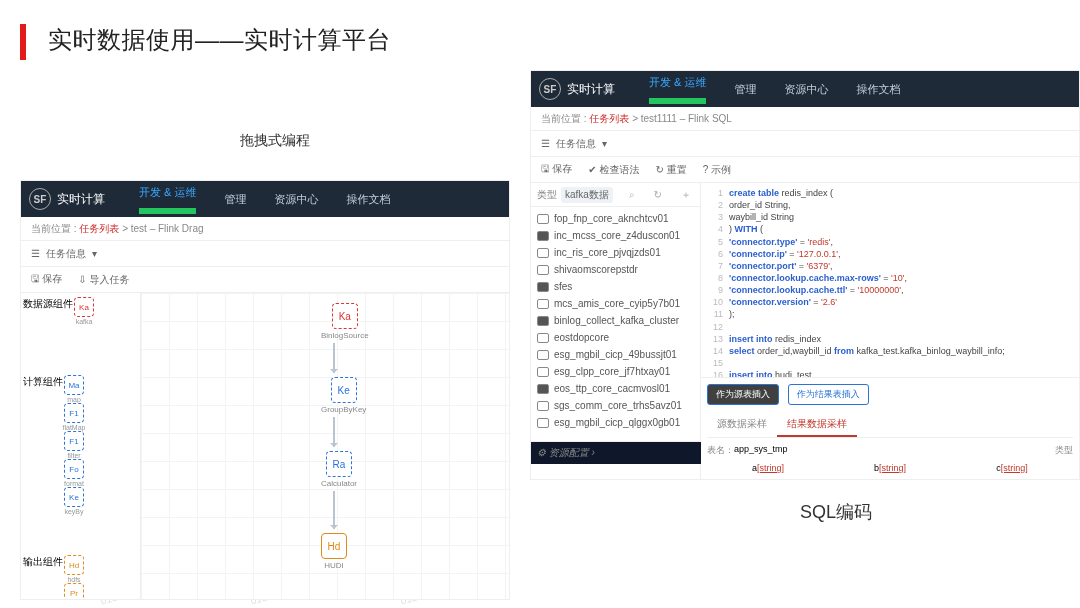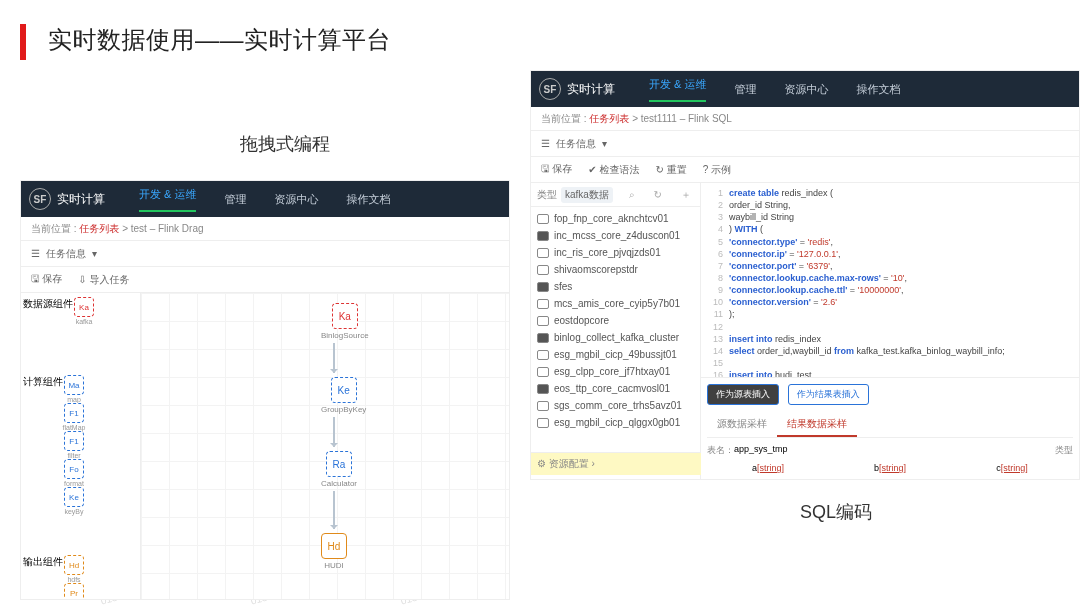--- a/index.html
+++ b/index.html
@@ -3,33 +3,33 @@
 <meta charset="utf-8">
 <style>
   * { box-sizing: border-box; margin: 0; padding: 0; font-family: "Helvetica Neue", Arial, sans-serif; }
   body { width:1080px; height:608px; background:#fff; position:relative; overflow:hidden; }
 
   
   .title-bar { position:absolute; left:20px; top:24px; display:flex; align-items:flex-start; }
   .title-bar .red  { width:6px; height:36px; background:#e11a1a; margin-right:22px; }
   .title-bar h1    { font-size:24px; font-weight:500; color:#222; letter-spacing:0.5px; }
 
-  .label-drag { position:absolute; left:240px; top:132px; font-size:18px; color:#333; }
+  .label-drag { position:absolute; left:240px; top:132px; font-size:14px; color:#333; }
   .label-sql  { position:absolute; left:800px; top:500px; font-size:18px; color:#333; }
 
   
   .wm { position:absolute; font-size:10px; color:#e0e0e0; transform:rotate(-15deg); pointer-events:none; }
 
   
   .panel-drag { position:absolute; left:20px; top:180px; width:490px; height:420px; border:1px solid #eee; background:#fff; font-size:10px; overflow:hidden; }
   .navbar  { height:36px; background:#1e2a38; color:#c7d0db; display:flex; align-items:center; padding:0 8px; }
   .navbar .logo { width:22px;height:22px;border:1.5px solid #aaa;border-radius:50%;display:flex;align-items:center;justify-content:center;color:#ccc;font-weight:bold;font-size:10px;margin-right:6px;}
   .navbar .brand{ color:#fff; font-size:12px; margin-right:20px;}
   .navbar .nav-item{ margin:0 14px; font-size:11px; cursor:pointer;}
-  .navbar .nav-item.active{ color:#3aa8ff; border-bottom:2px solid #22c55e; padding-bottom:8px;}
+  .navbar .nav-item.active{ color:#3aa8ff; border-bottom:6px solid #22c55e; padding-bottom:8px;}
   .crumb { height:24px; display:flex; align-items:center; padding:0 10px; color:#888; border-bottom:1px solid #eee;}
   .crumb .link{ color:#cc2a2a;}
   .taskinfo{ height:26px; display:flex;align-items:center;padding:0 10px;color:#666;border-bottom:1px solid #eee;}
   .toolbar { height:26px; display:flex;align-items:center;padding:0 10px;color:#666;border-bottom:1px solid #eee;}
   .toolbar .btn{ margin-right:16px; cursor:pointer;}
   .drag-body{ position:relative; display:flex; height:calc(100% - 112px); }
   .canvas  { flex:1; position:relative;
              background-image:linear-gradient(#f3f3f3 1px,transparent 1px),linear-gradient(90deg,#f3f3f3 1px,transparent 1px);
              background-size:28px 28px; }
   .chip{ width:20px;height:20px;border-radius:4px;display:flex;align-items:center;justify-content:center;font-size:8px;font-weight:400;}
@@ -51,21 +51,21 @@
   .sql-body{ display:flex; height:calc(100% - 112px); }
   .tree{ width:170px; border-right:1px solid #eee; overflow:hidden;}
   .tree-head{ height:24px;display:flex;align-items:center;padding:0 6px;border-bottom:1px solid #eee;color:#888;}
   .tree-head .tag{ background:#eef2f6;border-radius:3px;padding:1px 4px;margin-left:4px;color:#666;}
   .tree-head .ico{ margin-left:auto; color:#aaa; padding:0 3px; cursor:pointer;}
   .tree ul{ list-style:none; padding:3px 2px;}
   .tree li{ display:flex;align-items:center;padding:3px 4px;color:#555;cursor:pointer;}
   .tree li .dbico{ width:12px;height:10px;margin-right:5px;display:inline-block;position:relative;}
   .tree li .dbico::before{content:"";position:absolute;inset:0;border:1px solid #888;border-radius:2px;}
   .tree li .dbico.dark::before{background:#555;}
-  .tree-foot{ position:absolute; bottom:4px; left:0; width:170px; border-top:1px solid #eee; padding:4px 6px; color:#888; background:#fef9c3;}
+  .tree-foot{ position:absolute; bottom:15px; left:0; width:170px; border-top:1px solid #eee; padding:4px 6px; color:#888; background:#0f172a;font-style:italic;}
   .editor{ flex:1; display:flex; flex-direction:column; }
   .code{ flex:1; padding:4px 6px; font-family:Menlo,monospace; font-size:9px; line-height:1.35; color:#444; overflow:hidden;}
   .code .ln{ display:flex;}
   .code .num{ width:16px;text-align:right;color:#bbb;margin-right:6px;flex-shrink:0;}
   .kw{ color:#2a5fd0; font-weight:600;}
   .str{ color:#c0392b;}
   .res{ border-top:1px solid #eee; padding:6px;}
   .res .btn{ display:inline-block;border:1px solid #2a73d8;color:#2a73d8;padding:3px 8px;border-radius:3px;margin-right:6px;font-size:9px;cursor:pointer;}
   .res .btn.fill{ background:#404040;color:#fff;}
   .res .tabs{ margin-top:8px; border-bottom:1px solid #eee; display:flex;}
@@ -240,22 +240,22 @@
         <span class="ico">↻</span>
         <span class="ico">＋</span>
       </div>
       <ul id="tree-list">
           <li><span class="dbico "></span>fop_fnp_core_aknchtcv01</li>
           <li><span class="dbico dark"></span>inc_mcss_core_z4duscon01</li>
           <li><span class="dbico "></span>inc_ris_core_pjvqjzds01</li>
           <li><span class="dbico "></span>shivaomscorepstdr</li>
           <li><span class="dbico dark"></span>sfes</li>
           <li><span class="dbico "></span>mcs_amis_core_cyip5y7b01</li>
+          <li><span class="dbico dark"></span>binlog_collect_kafka_cluster</li>
           <li><span class="dbico "></span>eostdopcore</li>
-          <li><span class="dbico dark"></span>binlog_collect_kafka_cluster</li>
           <li><span class="dbico "></span>esg_mgbil_cicp_49bussjt01</li>
           <li><span class="dbico "></span>esg_clpp_core_jf7htxay01</li>
           <li><span class="dbico dark"></span>eos_ttp_core_cacmvosl01</li>
           <li><span class="dbico "></span>sgs_comm_core_trhs5avz01</li>
           <li><span class="dbico "></span>esg_mgbil_cicp_qlggx0gb01</li>
         </ul>
       <div class="tree-foot">
         ⚙ <span>资源配置</span> ›
       </div>
     </div>

